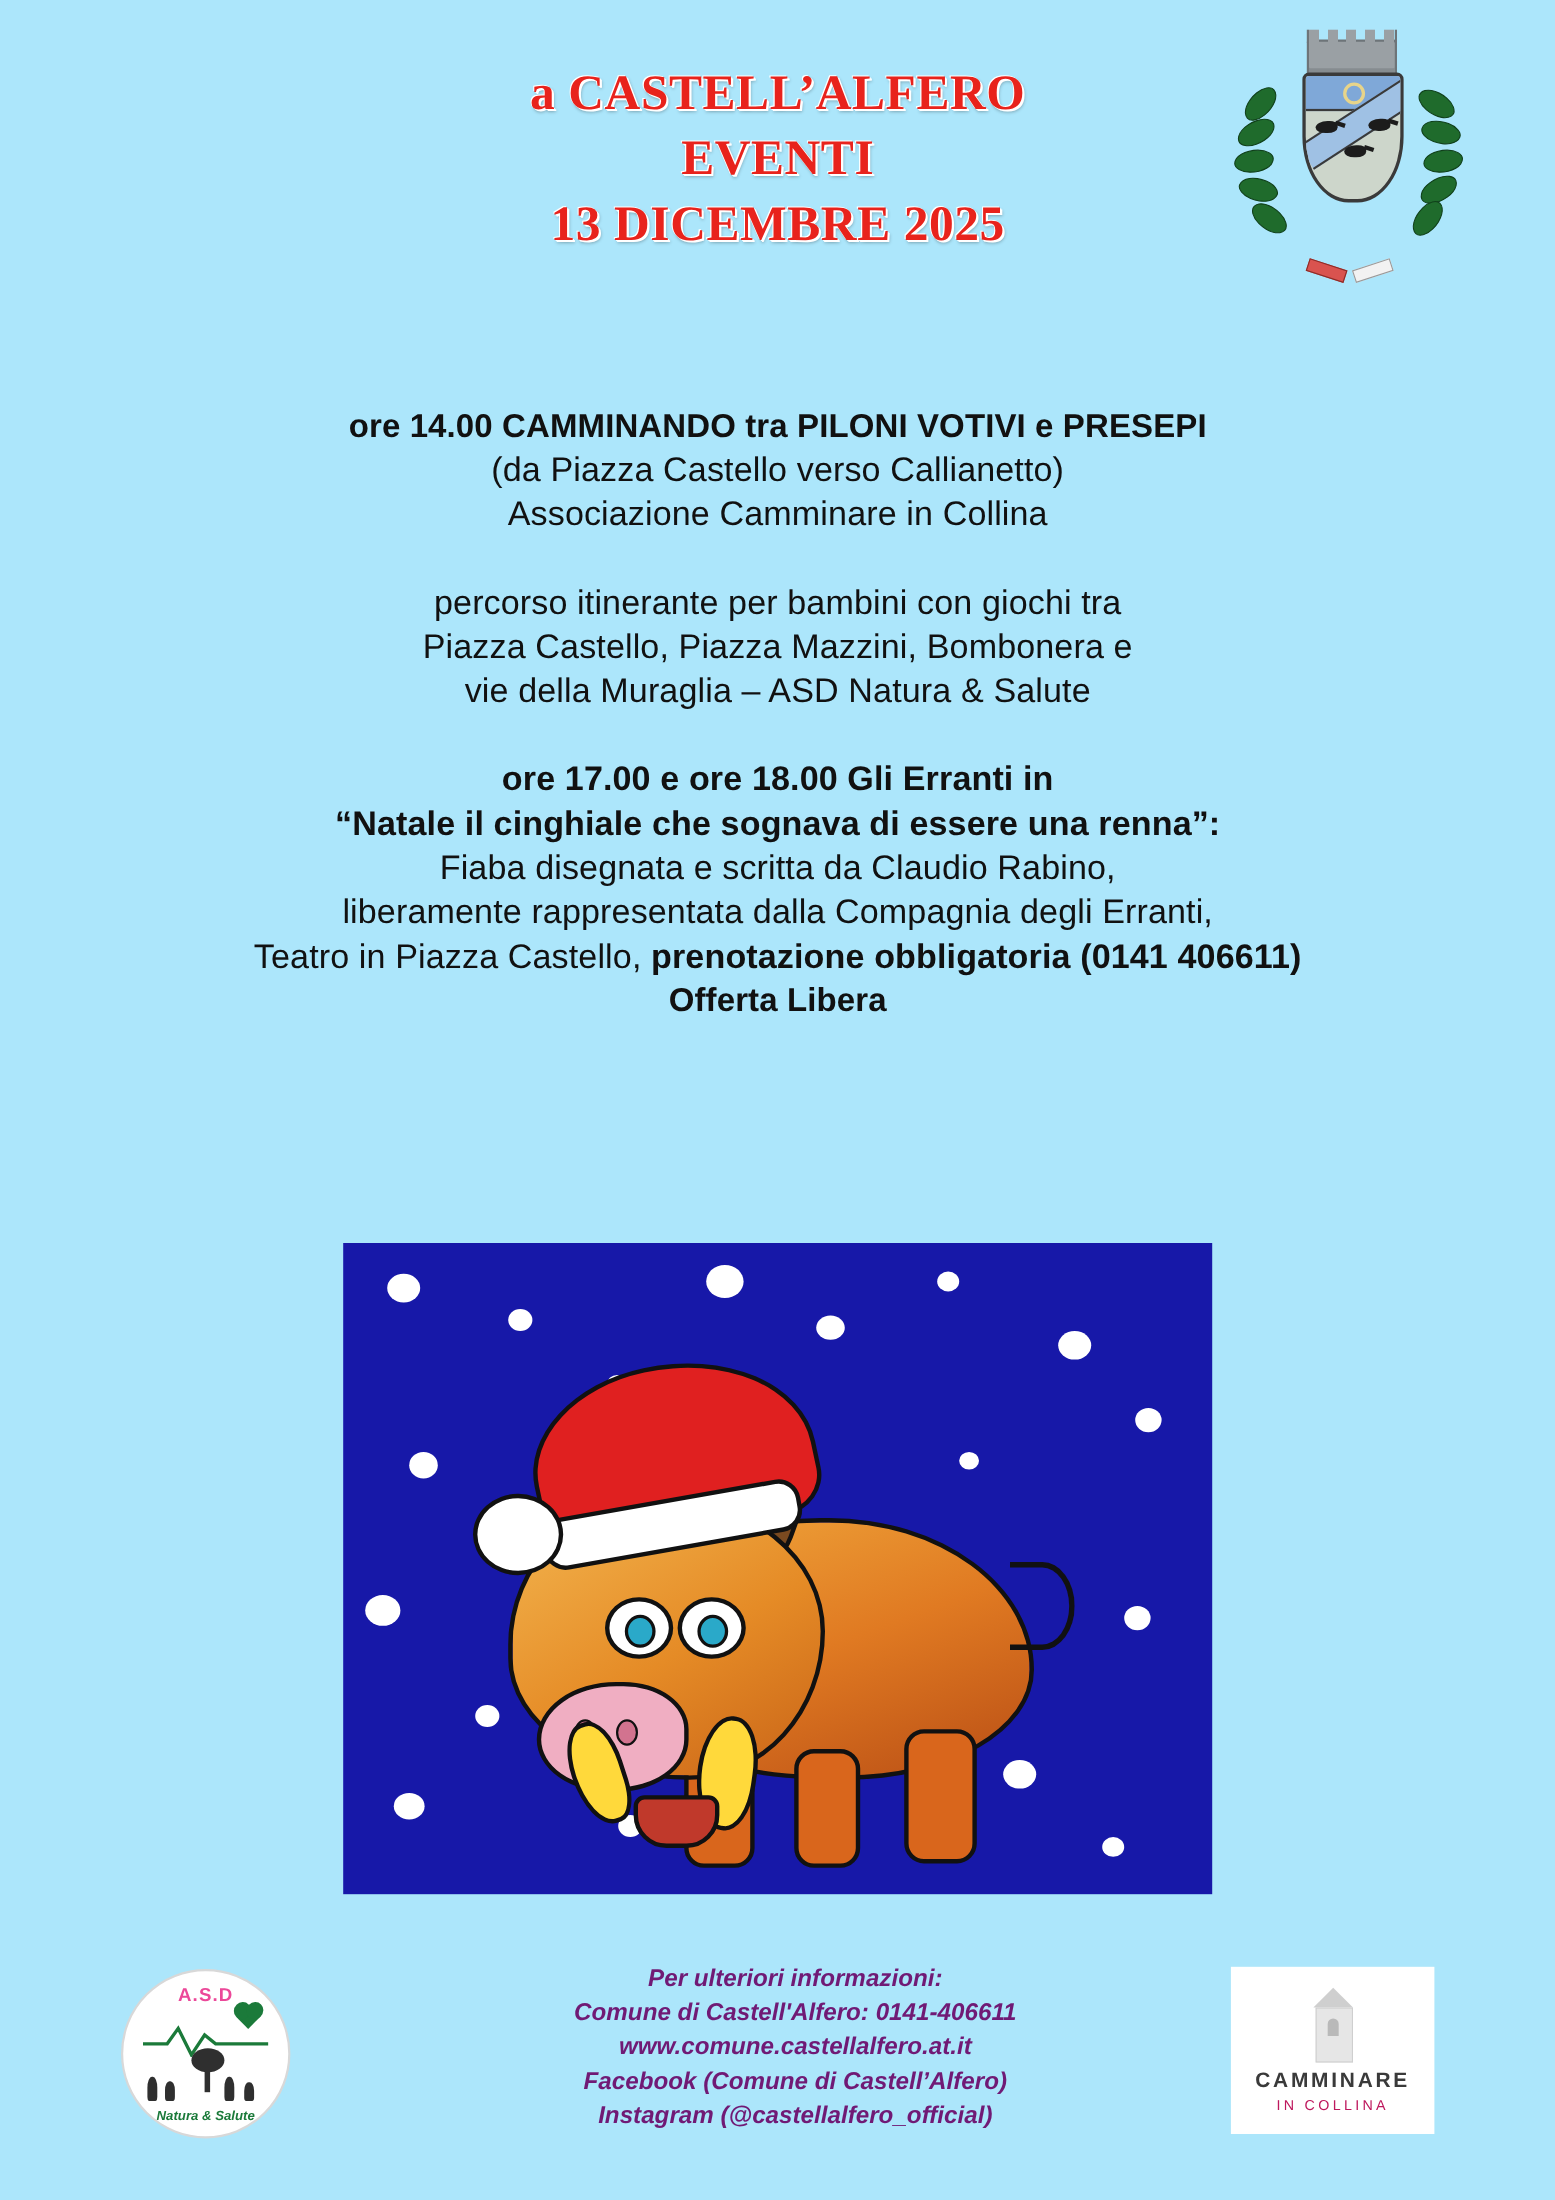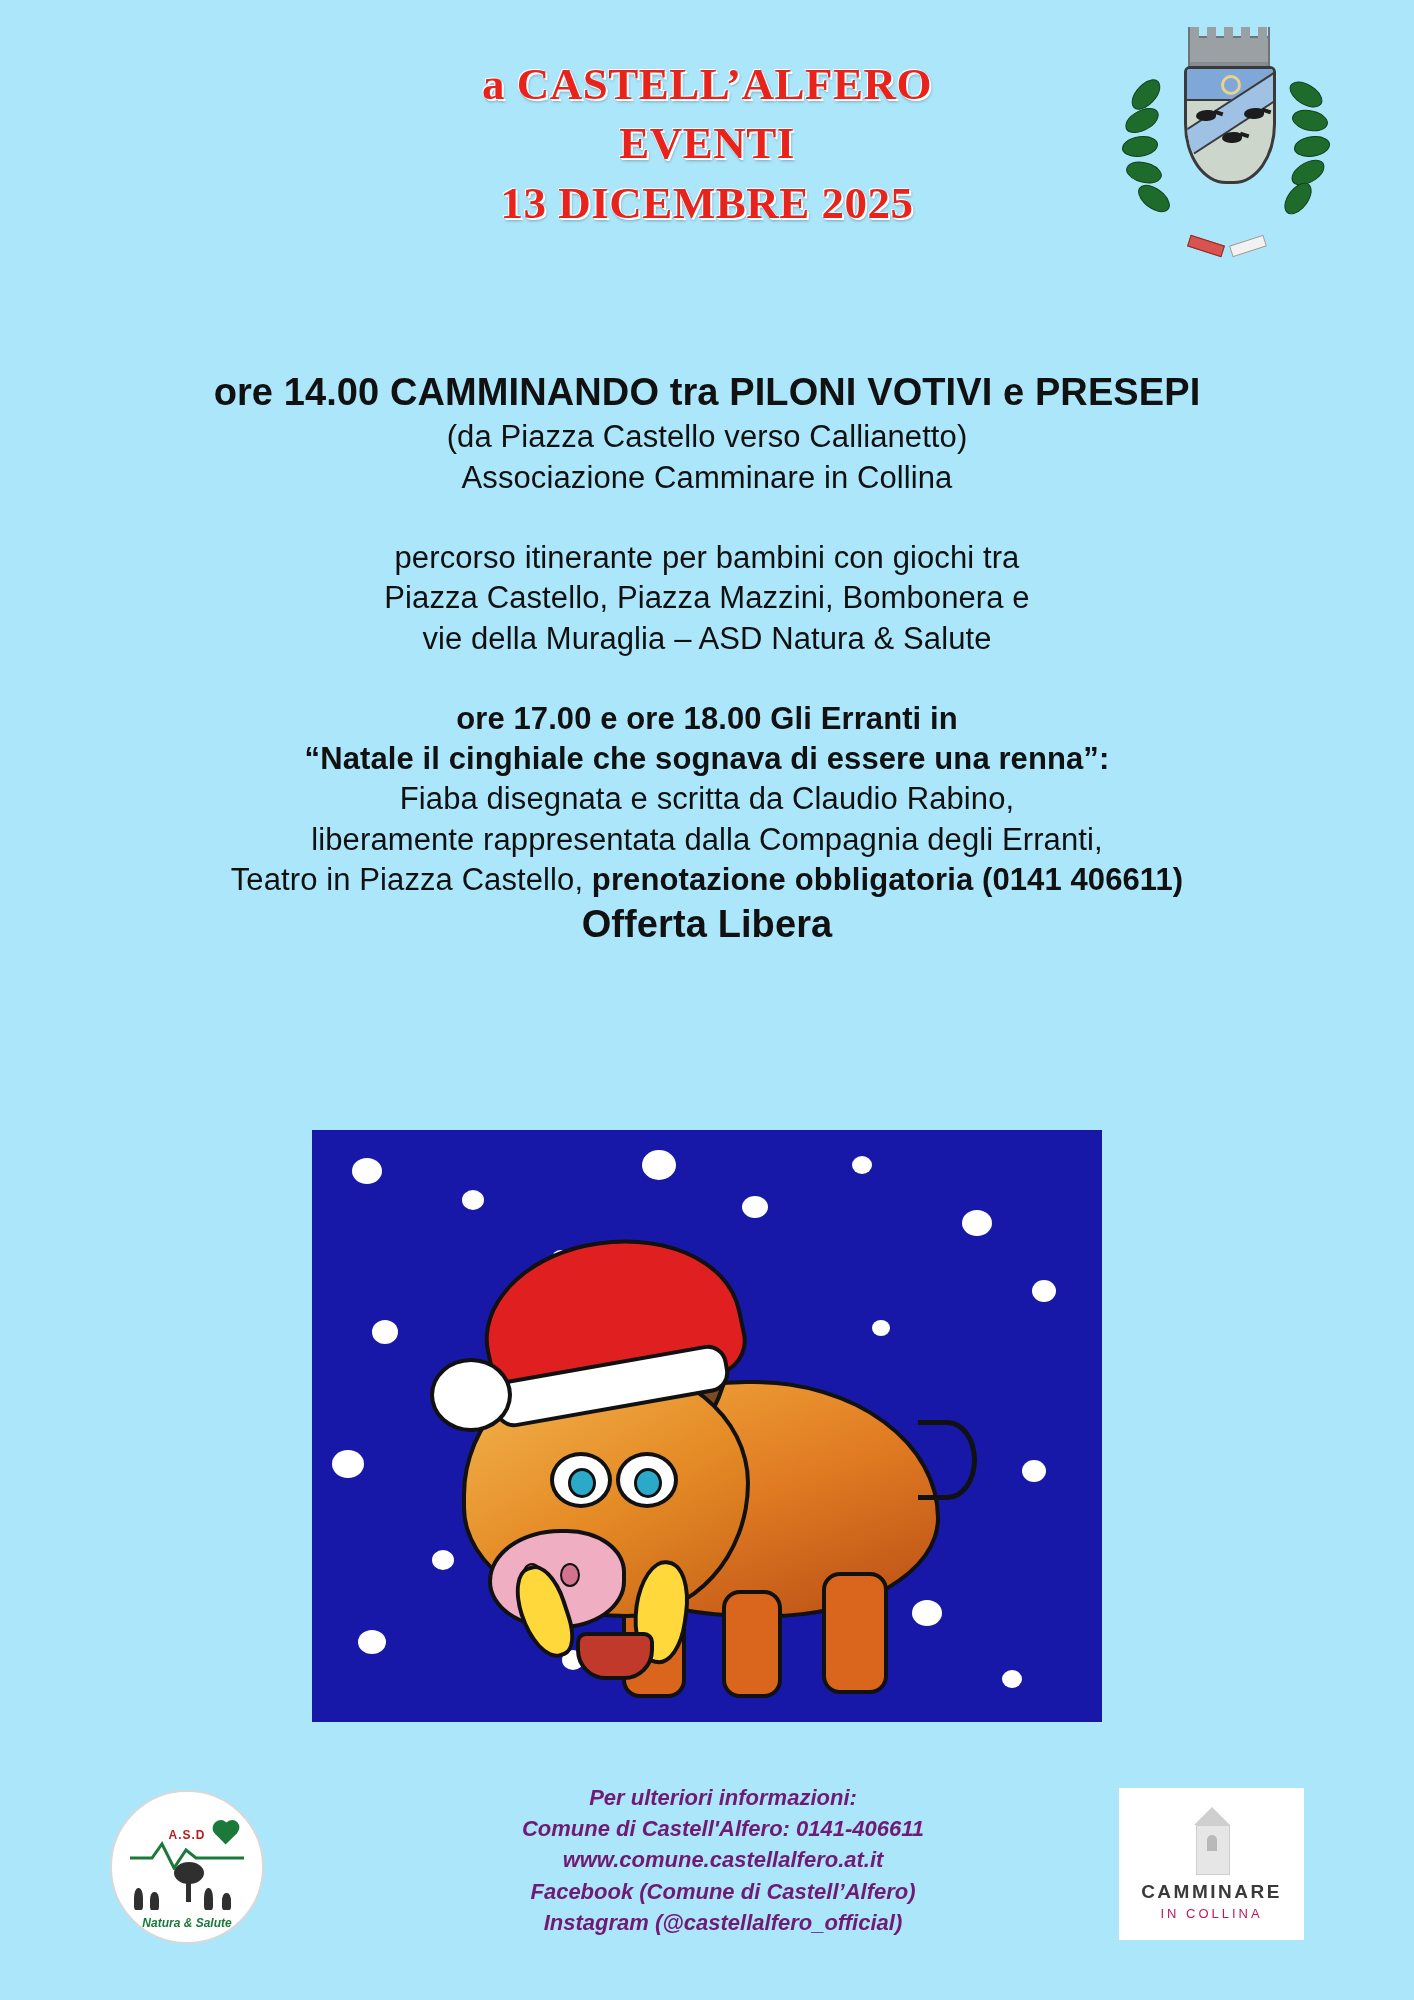--- a/index.html
+++ b/index.html
@@ -230,21 +230,21 @@
   .blk {
     margin-bottom: 40px;
   }
   .line {
     font-size: 31px;
     line-height: 1.30;
     letter-spacing: 0.1px;
   }
   .line.b {
     font-weight: bold;
-    font-size: 38px;
+    font-size: 30px;
   }
   .line.big-b {
     font-weight: bold;
     font-size: 31px;
   }
 
   
   .illus {
     position: absolute;
     left: 312px;
@@ -442,26 +442,26 @@
     bottom: 56px;
     width: 150px;
     height: 150px;
     background: #ffffff;
     border: 2px solid #d8d8d8;
     border-radius: 50%;
     overflow: hidden;
   }
   .logo-asd .asd-top {
     position: absolute;
-    top: 36px;
+    top: 12px;
     width: 100%;
     text-align: center;
-    font-size: 12px;
-    font-weight: bold;
-    color: #b91c1c;
+    font-size: 17px;
+    font-weight: bold;
+    color: #ec4899;
     letter-spacing: 1px;
   }
   .logo-asd .ecg {
     position: absolute;
     left: 18px;
     top: 48px;
     width: 114px;
     height: 30px;
   }
   .logo-asd .ecg svg { display: block; }

